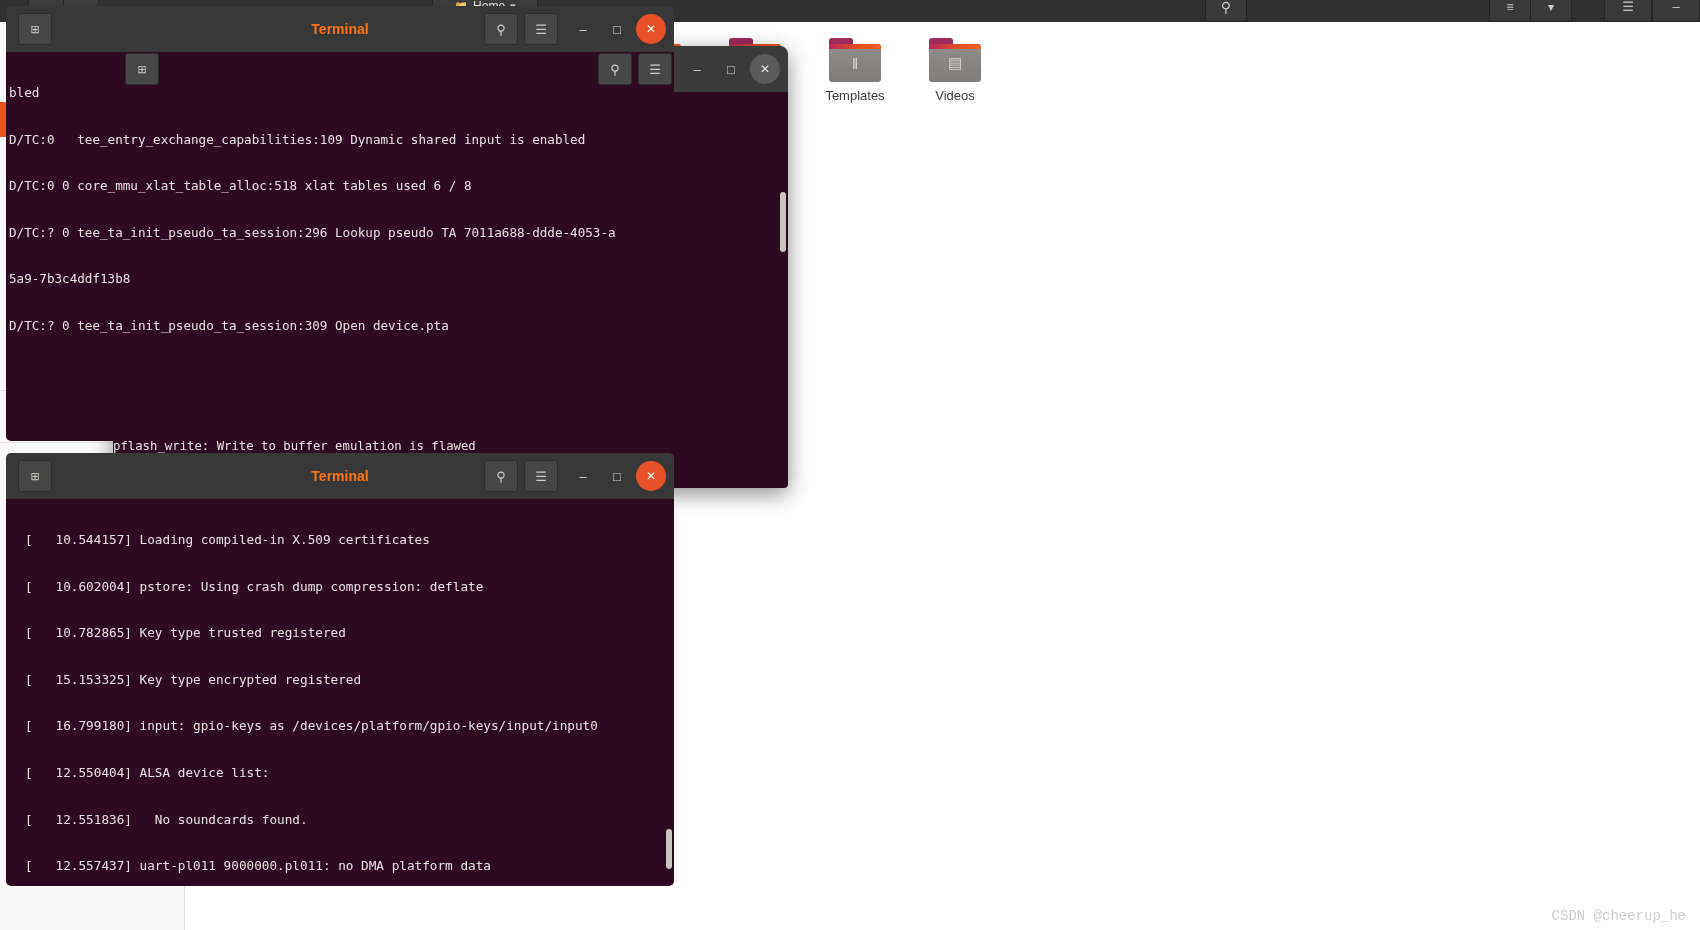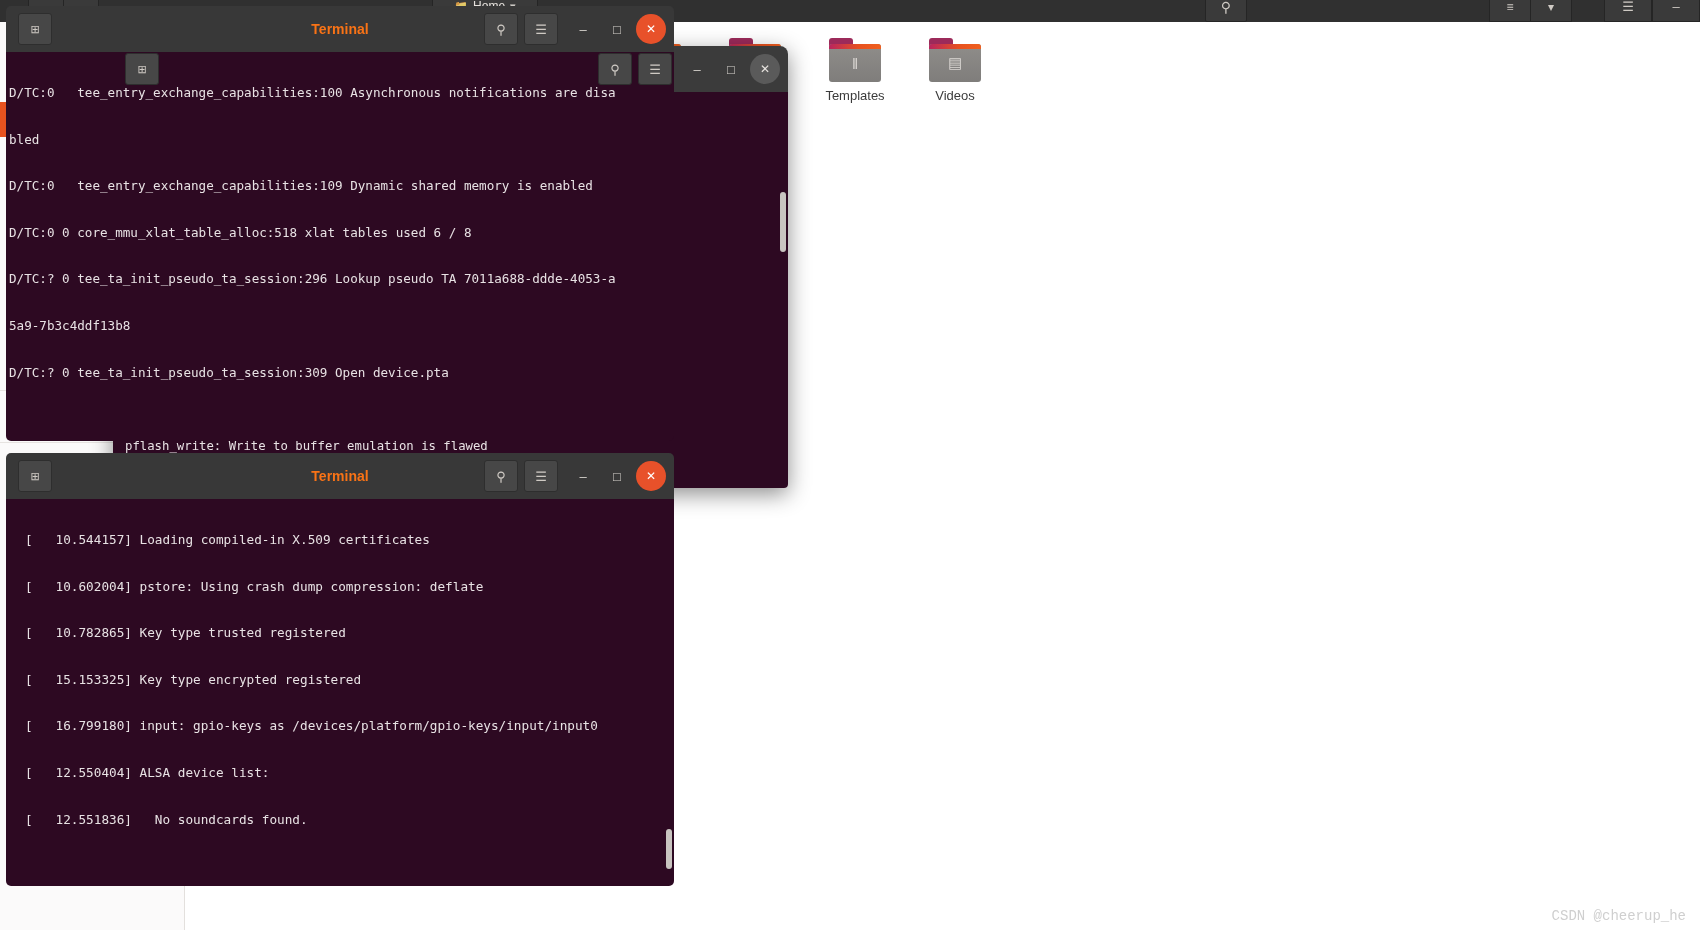--- a/index.html
+++ b/index.html
@@ -113,21 +113,21 @@
     white-space:pre;overflow:hidden;position:relative;
   }
   .term-body .line{height:16.6px;line-height:16.6px;}
 
   
   .vscroll{position:absolute;right:3px;width:6px;border-radius:3px;background:#c8c4c0;}
 
   
   #term-optee{left:113px;top:46px;width:675px;height:442px;}
   #term-optee .term-body{font-size:12.3px;padding:6px 0 0 0px;height:396px;}
-  #term-optee .term-body .line{padding-left:12px;}
+  #term-optee .term-body .line{padding-left:0px;}
 
   #term-right{left:805px;top:140px;width:680px;height:447px;
     background:#f7f5f3;padding:6px;box-sizing:border-box;border-radius:8px;}
   #term-right .inner{border-radius:5px;overflow:hidden;height:100%;}
   #term-right .term-body{font-size:12.6px;padding:3px 0 0 3px;height:389px;}
 
   #term-left{left:75px;top:355px;width:680px;height:445px;
     background:#f7f5f3;padding:6px;box-sizing:border-box;border-radius:8px;}
   #term-left .inner{border-radius:5px;overflow:hidden;height:100%;}
   #term-left .term-body{font-size:12.7px;padding:3px 0 0 19px;height:387px;}
@@ -353,23 +353,22 @@
       <div class="term-title">Terminal</div>
       <div class="tb-right">
         <div class="tb-btn">⚲</div>
         <div class="tb-btn">☰</div>
         <div class="tb-min">–</div>
         <div class="tb-max">□</div>
         <div class="tb-close">✕</div>
       </div>
     </div>
     <div class="term-body">
-      <div class="line">D/TC:0   tee_entry_exchange_capabilities:100 Asynchronous notifications are disa</div>
       <div class="line">bled</div>
-      <div class="line">D/TC:0   tee_entry_exchange_capabilities:109 Dynamic shared memory is enabled</div>
+      <div class="line">D/TC:0   tee_entry_exchange_capabilities:109 Dynamic shared input is enabled</div>
       <div class="line">D/TC:0 0 core_mmu_xlat_table_alloc:518 xlat tables used 6 / 8</div>
       <div class="line">D/TC:? 0 tee_ta_init_pseudo_ta_session:296 Lookup pseudo TA 7011a688-ddde-4053-a</div>
       <div class="line">5a9-7b3c4ddf13b8</div>
       <div class="line">D/TC:? 0 tee_ta_init_pseudo_ta_session:309 Open device.pta</div>
       
       
       
       
       
       
@@ -401,20 +400,21 @@
       </div>
     </div>
     <div class="term-body">
       <div class="line">[   10.544157] Loading compiled-in X.509 certificates</div>
       <div class="line">[   10.602004] pstore: Using crash dump compression: deflate</div>
       <div class="line">[   10.782865] Key type trusted registered</div>
       <div class="line">[   15.153325] Key type encrypted registered</div>
       <div class="line">[   16.799180] input: gpio-keys as /devices/platform/gpio-keys/input/input0</div>
       <div class="line">[   12.550404] ALSA device list:</div>
       <div class="line">[   12.551836]   No soundcards found.</div>
+      <div class="line">[   12.557437] uart-pl011 9000000.pl011: no DMA platform data</div>
       
       
       
       
       
       
       
       
       
       

